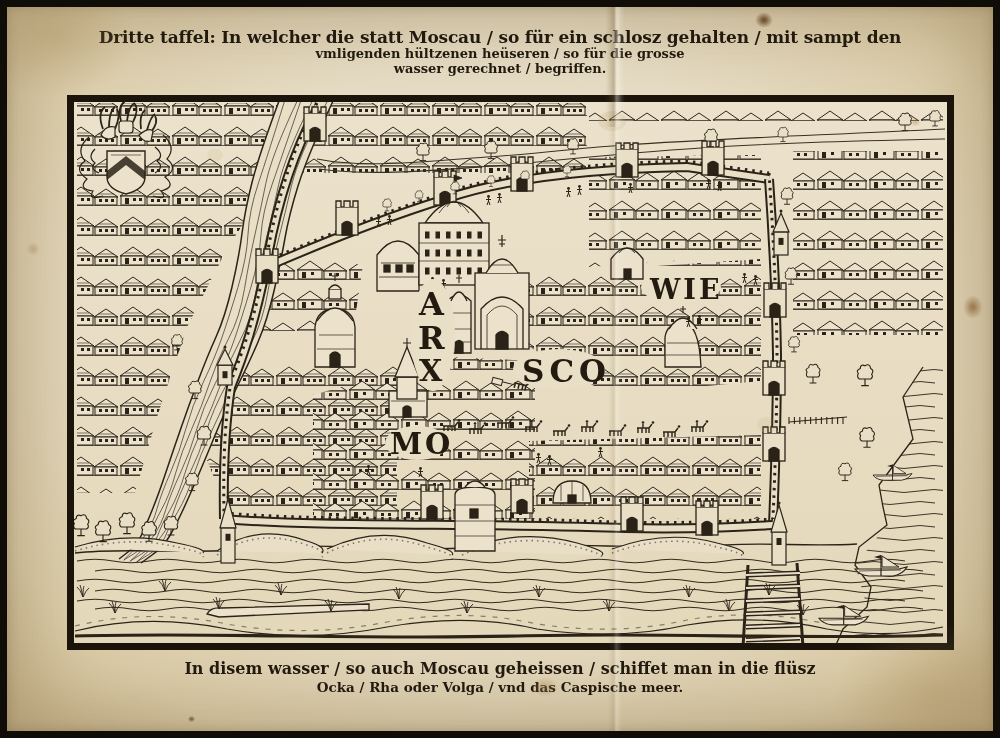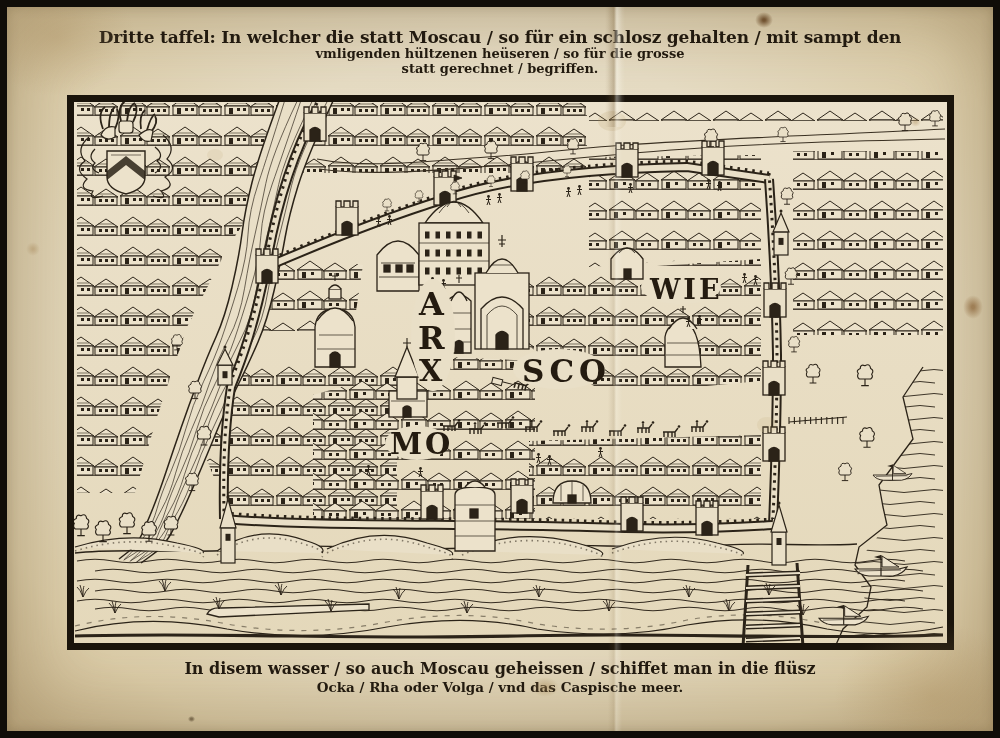--- a/index.html
+++ b/index.html
@@ -31,21 +31,21 @@
   .cse{right:-40px;bottom:-40px;width:200px;height:150px;background:radial-gradient(#a88a58,rgba(168,138,88,0) 70%);}
 </style>
 </head>
 <body>
 
 <div class="page">
 
   <div class="title">
     <div class="t1">Dritte taffel: In welcher die statt Moscau / so für ein schlosz gehalten / mit sampt den</div>
     <div class="t2">vmligenden hültzenen heüseren / so für die grosse</div>
-    <div class="t3">statt gerechnet / begriffen.</div>
+    <div class="t3">wasser gerechnet / begriffen.</div>
   </div>
 
   <div class="map-frame">
   <svg id="map" width="887" height="555" viewBox="0 0 887 555" xmlns="http://www.w3.org/2000/svg">
     <defs>
       <linearGradient id="paper" x1="0" y1="0" x2="0" y2="1">
         <stop offset="0" stop-color="#ece2cc"></stop>
             <stop offset="1" stop-color="#e4d8ba"></stop>
       </linearGradient>
       <pattern id="hrow" width="52" height="30" patternUnits="userSpaceOnUse">

